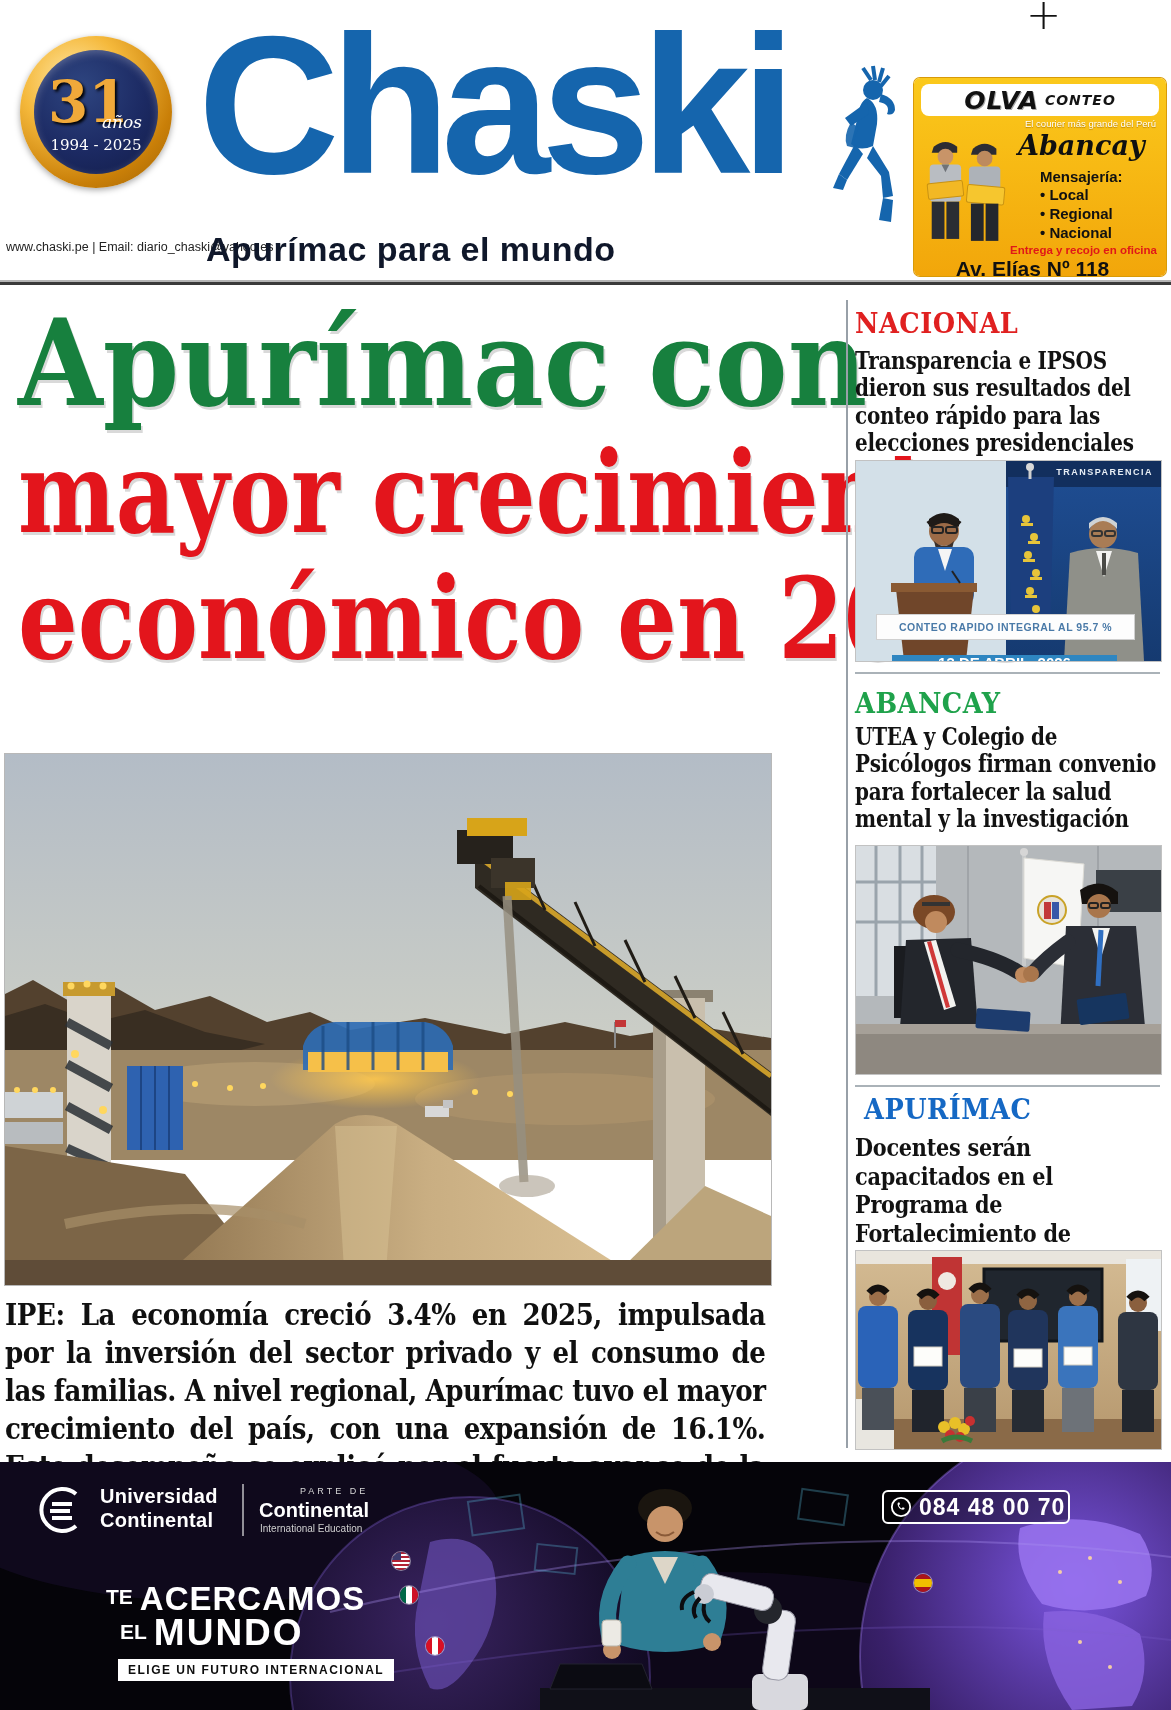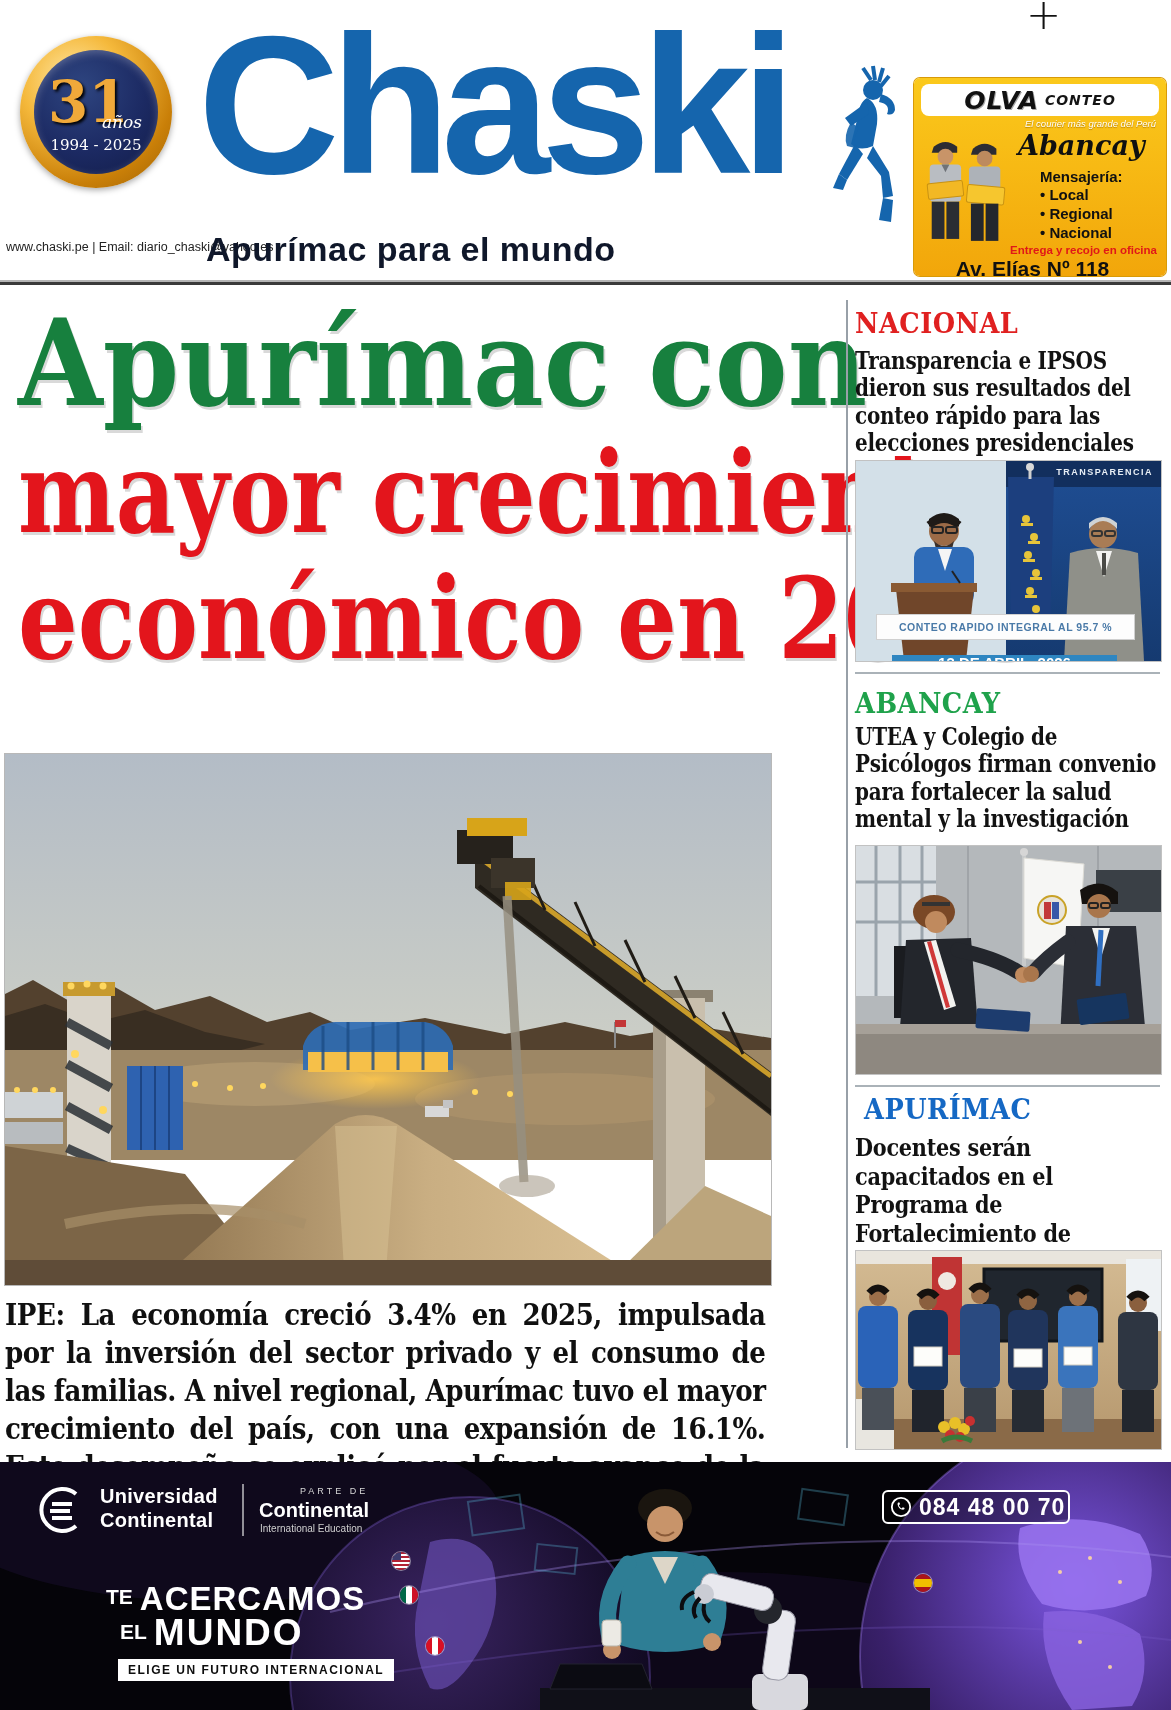--- a/index.html
+++ b/index.html
@@ -31,21 +31,21 @@
 
   
   .olva{left:914px;top:47px;width:252px;height:198px;border-radius:6px;overflow:hidden;
         background:linear-gradient(180deg,#fbc91c,#f2a60a);box-shadow:0 0 0 1px #d89a08;margin-top:31px;}
   .olva-logo-band{position:absolute;left:7px;top:6px;right:7px;height:32px;background:#fff;
         border-radius:8px;display:flex;align-items:center;justify-content:center;gap:6px;}
   .olva-brand{font-family:"DejaVu Sans",sans-serif;font-weight:bold;font-style:italic;
         font-size:25px;color:#111;letter-spacing:1px;text-shadow:1px 1px 0 #aaa;}
   .olva-brand2{font-family:"DejaVu Sans",sans-serif;font-weight:bold;font-style:italic;
         font-size:14px;color:#141414;letter-spacing:1px;}
-  .olva-tagline{position:absolute;right:10px;top:40px;font-style:italic;font-size:9.5px;
+  .olva-tagline{position:absolute;right:10px;top:40px;font-size:9.5px;
         color:#fff;text-shadow:0 1px 1px #b57f00;}
   .olva-couriers{position:absolute;left:4px;top:52px;width:98px;height:112px;}
   .olva-city{position:absolute;left:104px;top:52px;font-family:"DejaVu Serif",serif;
         font-weight:bold;font-style:italic;font-size:27px;color:#101010;}
   .olva-serv-title{position:absolute;left:126px;top:90px;font-weight:bold;font-size:15px;color:#111;}
   .olva-serv{position:absolute;left:126px;font-weight:bold;font-size:15px;color:#111;}
   .olva-note{position:absolute;left:96px;top:166px;font-weight:bold;font-size:11.5px;color:#e01818;}
   .olva-addr{position:absolute;left:0;right:15px;top:179px;text-align:center;font-weight:bold;
         font-size:21px;color:#101010;}
 

